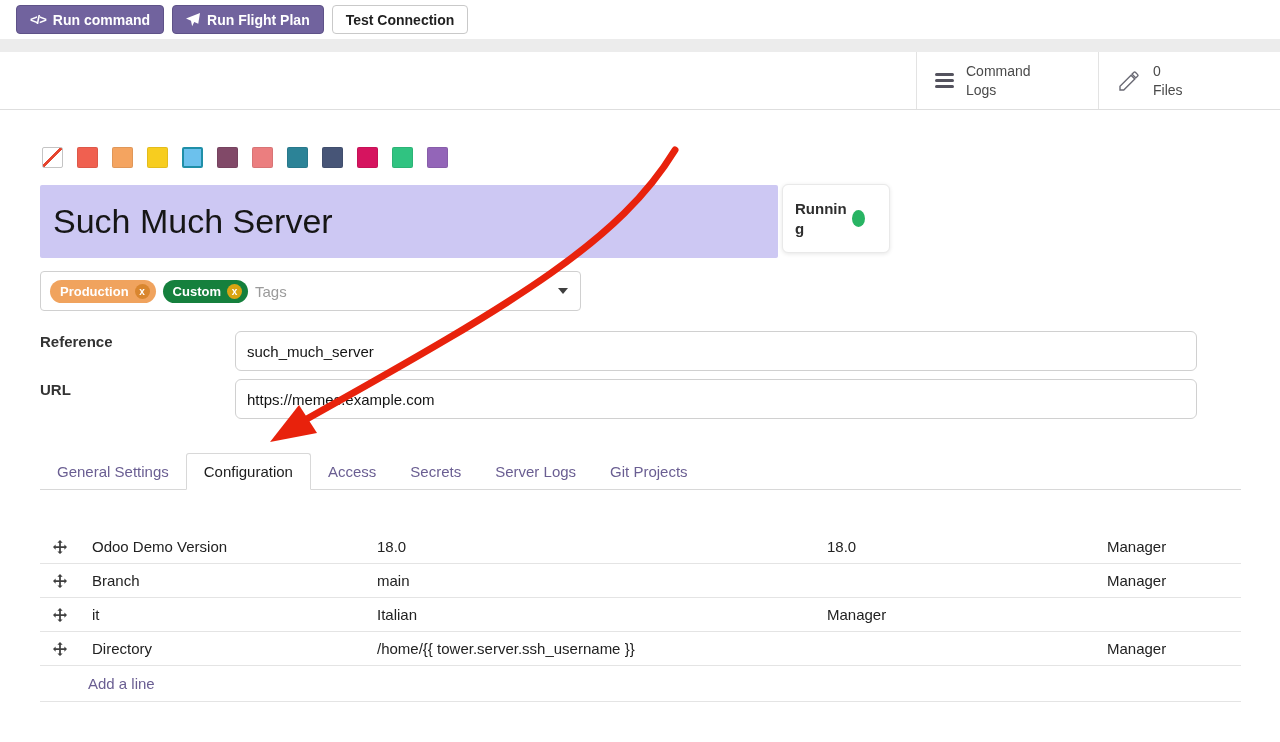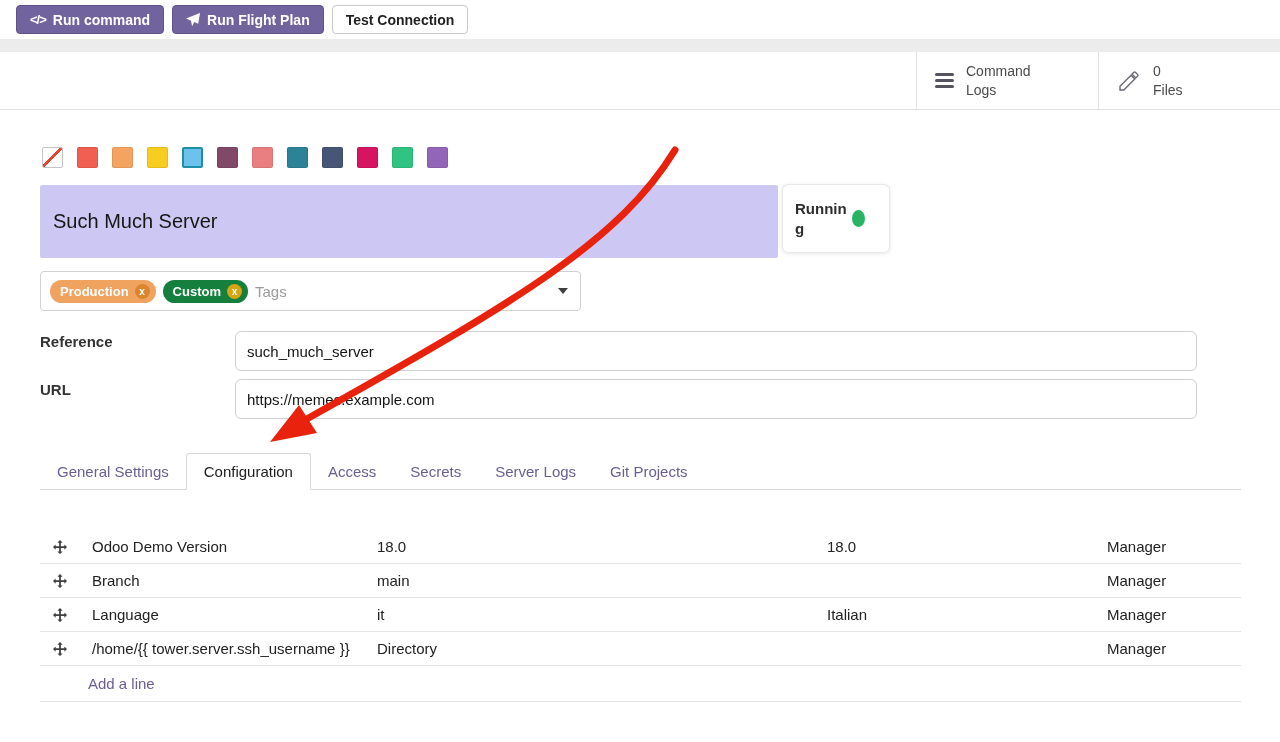--- a/index.html
+++ b/index.html
@@ -36,21 +36,21 @@
   
   .palette { position:absolute; top:147px; left:42px; display:flex; gap:14px; }
   .swatch { width:21px; height:21px; border-radius:2px; cursor:pointer; border:1px solid rgba(0,0,0,.08); }
   .swatch.selected { border:2px solid #1f8fa8; }
   .swatch.none { background:linear-gradient(135deg,#fff 43%,#e5452f 43%,#e5452f 55%,#fff 55%);
                  border:1px solid #c4c4c4; }
 
   
   .title-input { position:absolute; left:40px; top:185px; width:738px; height:73px;
                  background:#cdc8f3; border-radius:2px; display:flex; align-items:center;
-                 padding-left:13px; font-size:20px; color:#161616; cursor:text; }
+                 padding-left:13px; font-size:34px; color:#161616; cursor:text; }
   .status-card { position:absolute; left:782px; top:184px; width:108px; height:69px;
                  background:#fff; border:1px solid #e9e9e9; border-radius:6px;
                  box-shadow:0 1px 4px rgba(0,0,0,.10); display:flex; align-items:center;
                  padding:0 12px; gap:5px; cursor:pointer; }
   .status-text { width:52px; font-size:15px; font-weight:700; color:#2e2e2e;
                  line-height:1.3; word-break:break-all; }
   .status-dot { width:13px; height:17px; border-radius:50%; background:#28b463; }
 
   
   .tags-box { position:absolute; left:40px; top:271px; width:541px; height:40px;
@@ -220,34 +220,33 @@
     <div class="tcell"></div>
     <div class="tcell">Manager</div>
   </div>
 
   <div class="trow">
     <div class="handle-cell">
       <svg class="icon-svg" width="14" height="14" viewBox="0 0 16 16">
           <path d="M8 0 L11 3 H9 V7 H13 V5 L16 8 L13 11 V9 H9 V13 H11 L8 16 L5 13 H7 V9 H3 V11 L0 8 L3 5 V7 H7 V3 H5 Z" fill="#3f3f3f"></path>
         </svg>
     </div>
-    <div class="tcell">Language</div>
     <div class="tcell">it</div>
     <div class="tcell">Italian</div>
     <div class="tcell">Manager</div>
   </div>
 
   <div class="trow">
     <div class="handle-cell">
       <svg class="icon-svg" width="14" height="14" viewBox="0 0 16 16">
           <path d="M8 0 L11 3 H9 V7 H13 V5 L16 8 L13 11 V9 H9 V13 H11 L8 16 L5 13 H7 V9 H3 V11 L0 8 L3 5 V7 H7 V3 H5 Z" fill="#3f3f3f"></path>
         </svg>
     </div>
+    <div class="tcell">Directory</div>
     <div class="tcell">/home/{{ tower.server.ssh_username }}</div>
-    <div class="tcell">Directory</div>
     <div class="tcell"></div>
     <div class="tcell">Manager</div>
   </div>
 
   <div class="addline-row">
     <span class="addline">Add a line</span>
   </div>
 </div>
 
 <svg class="arrow-overlay" width="1280" height="742" viewBox="0 0 1280 742">

